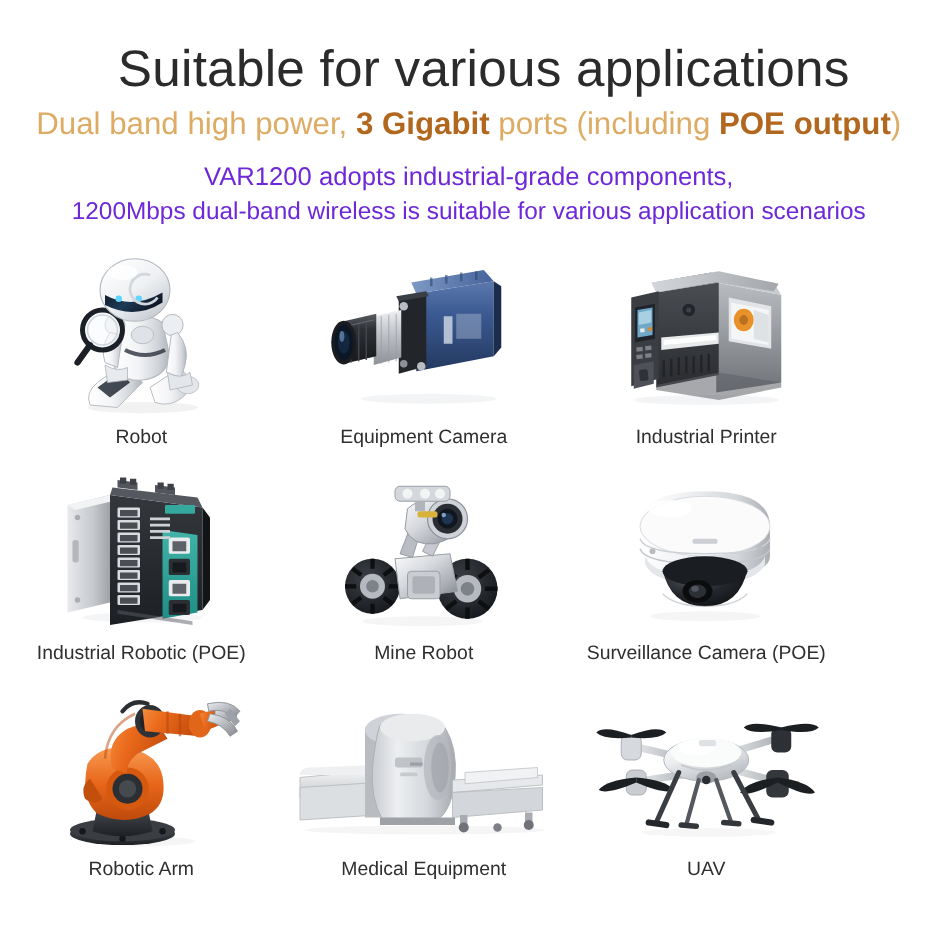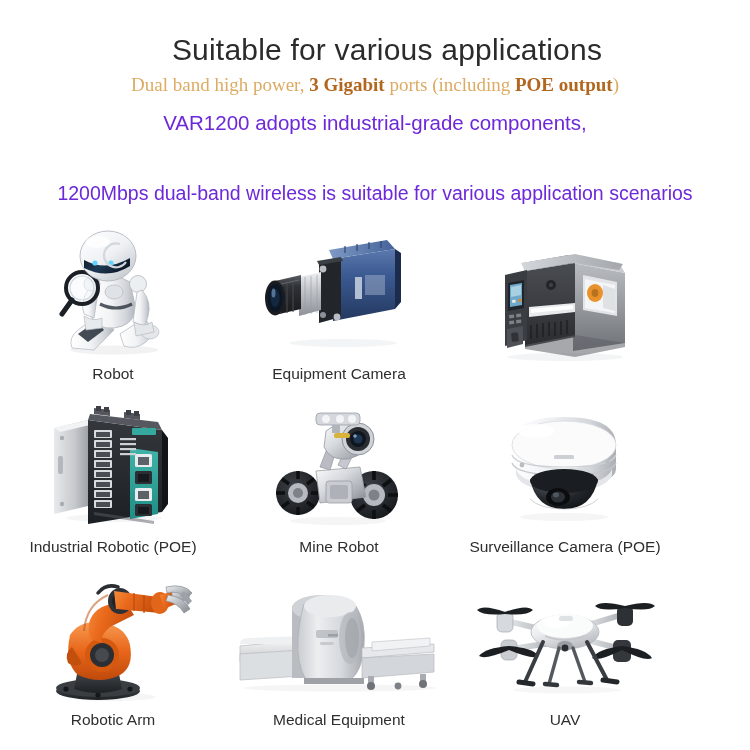--- a/index.html
+++ b/index.html
@@ -21,52 +21,51 @@
     position: relative;
     box-sizing: border-box;
   }
 
   
   .header {
     padding-top: 34px;
     text-align: center;
   }
   .title {
-    font-size: 30px;
+    font-size: 41px;
     color: #2b2b2b;
     letter-spacing: 0.2px;
     line-height: 1.05;
     font-weight: 400;
     white-space: nowrap;
     padding-left: 24px;
   }
   .subtitle {
     margin-top: 9px;
-    font-size: 19px;
+    font-size: 25px;
     line-height: 1.1;
     white-space: nowrap;
     color: #ddab63;
-    font-family: Liberation Serif, serif;
   }
   .subtitle .em {
     color: #b2671e;
     font-weight: bold;
   }
   .subtitle .lt {
     color: #ddab63;
     font-weight: normal;
   }
   .desc {
     margin-top: 14px;
     color: #6d28d9;
     font-size: 20.5px;
     line-height: 1.38;
     white-space: nowrap;
   }
-  .desc .l2 { font-size: 19.5px; margin-top: 42px; }
+  .desc .l2 { font-size: 19.5px; }
 
   
   .grid {
     margin-top: 12px;
     display: grid;
     grid-template-columns: repeat(3, 1fr);
     grid-template-rows: repeat(3, 173px);
     width: 678px;
   }
   .cell {
@@ -280,20 +279,21 @@
           </g>
 
           <path d="M22 84 l16 -3 0 18 -16 4 z" fill="#4e5258"></path>
           <rect x="26" y="88" width="7" height="9" rx="1.5" fill="#2f3237" transform="rotate(-6 26 88)"></rect>
 
           <path d="M40 100 l50 -10 50 8 0 4 -50 10 -50 -8 z" fill="#5e6167" opacity="0.55"></path>
           <circle cx="66" cy="40" r="5" fill="#222529"></circle>
           <circle cx="66" cy="40" r="2" fill="#3f4349"></circle>
         </svg>
       </div>
+      <div class="caption">Industrial Printer</div>
     </div>
 
     <div class="cell">
       <div class="art">
         <svg width="150" height="122" viewBox="0 0 150 122">
           <defs>
             <linearGradient id="swsilver" x1="0" y1="0" x2="1" y2="0">
               <stop offset="0" stop-color="#e8eaec"></stop>
                 <stop offset="0.6" stop-color="#c6c9cd"></stop>
               <stop offset="1" stop-color="#9fa3a8"></stop>

